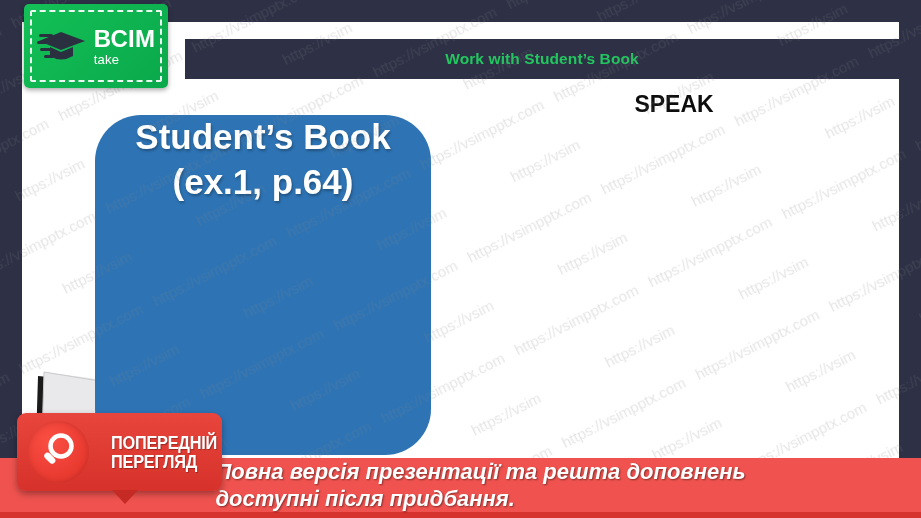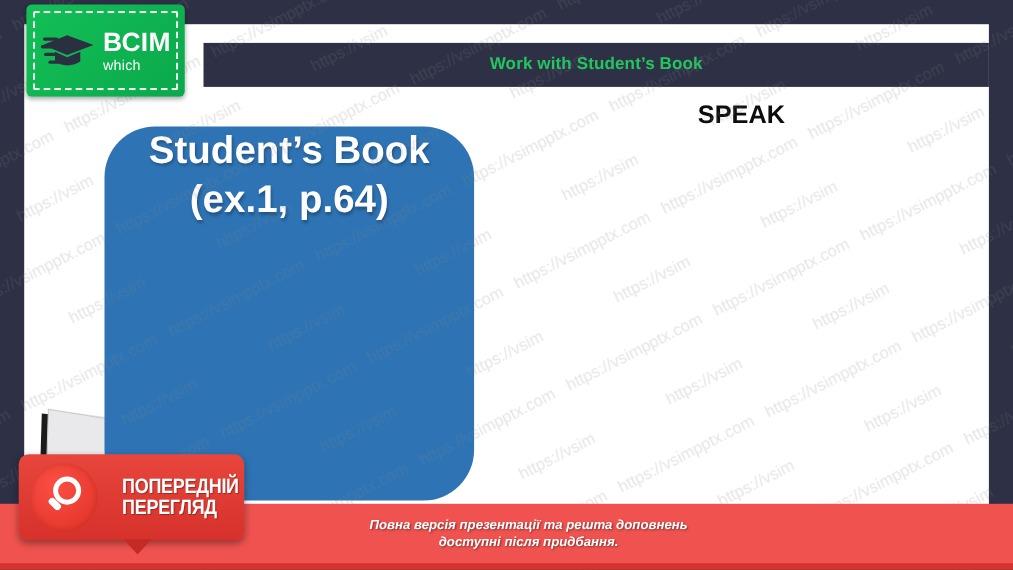--- a/index.html
+++ b/index.html
@@ -114,24 +114,23 @@
     position:absolute;
     left:0; bottom:0;
     width:921px; height:60px;
     background:#f0534f;
     border-bottom:6px solid #d6322e;
     z-index:8;
     display:flex; align-items:center; justify-content:center;
   }
   .red-banner-text {
     color:#ffffff;
-    font-size:12px;
+    font-size:22px;
     font-style:italic;
     font-weight:bold;
-    text-align:center;
     line-height:1.25;
     text-shadow:1px 1px 2px rgba(0,0,0,.45);
     transform:translateX(20px);
     white-space:pre-line;
   }
 
   
   .preview-badge {
     position:absolute;
     left:17px; top:413px;
@@ -204,21 +203,21 @@
           <path d="M24 8 L48 17 L24 26 L2 17 Z" fill="#2b3040"></path>
           <path d="M13 23 L13 32 Q24 39 36 32 L36 23 L24 28 Z" fill="#2b3040"></path>
           <rect x="2" y="10" width="14" height="3" rx="1.5" fill="#2b3040"></rect>
           <rect x="0" y="17" width="11" height="3" rx="1.5" fill="#2b3040"></rect>
           <rect x="3" y="24" width="13" height="3" rx="1.5" fill="#2b3040"></rect>
           <rect x="7" y="31" width="10" height="3" rx="1.5" fill="#2b3040"></rect>
         </svg>
       </div>
       <div class="logo-text">
         <span class="t1">ВСІМ</span>
-        <span class="t2">which</span>
+        <span class="t2">take</span>
       </div>
     </div>
   </div>
 
   <div class="header-bar">
     <span class="header-title">Work with Student’s Book</span>
   </div>
 
   <svg class="watermark" viewBox="0 0 921 518" preserveAspectRatio="none">
     <defs>

